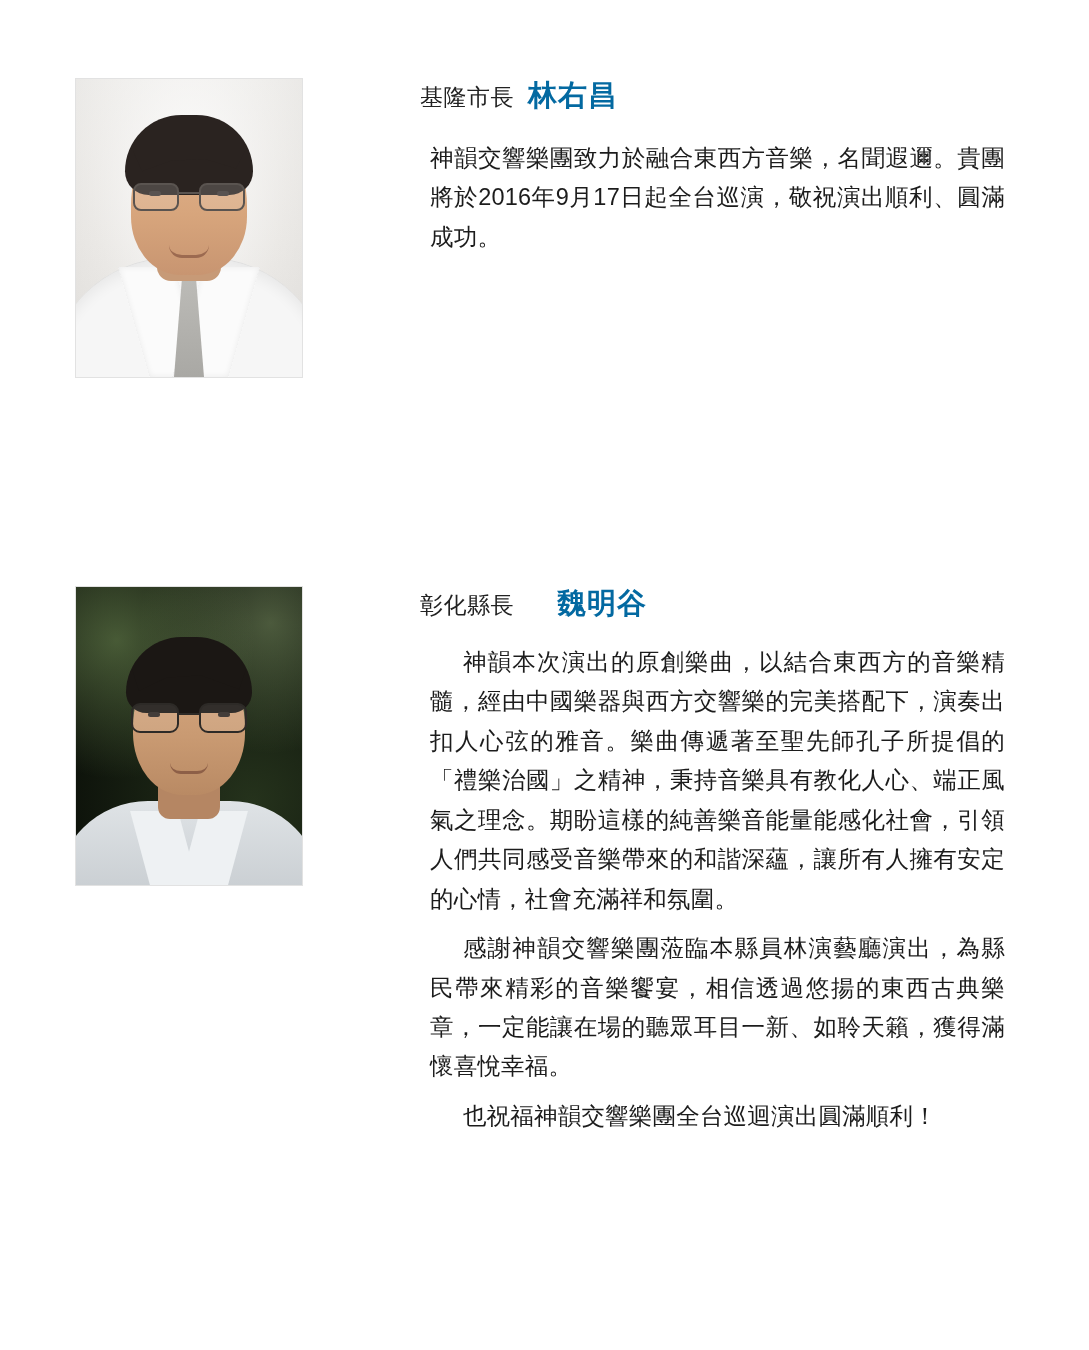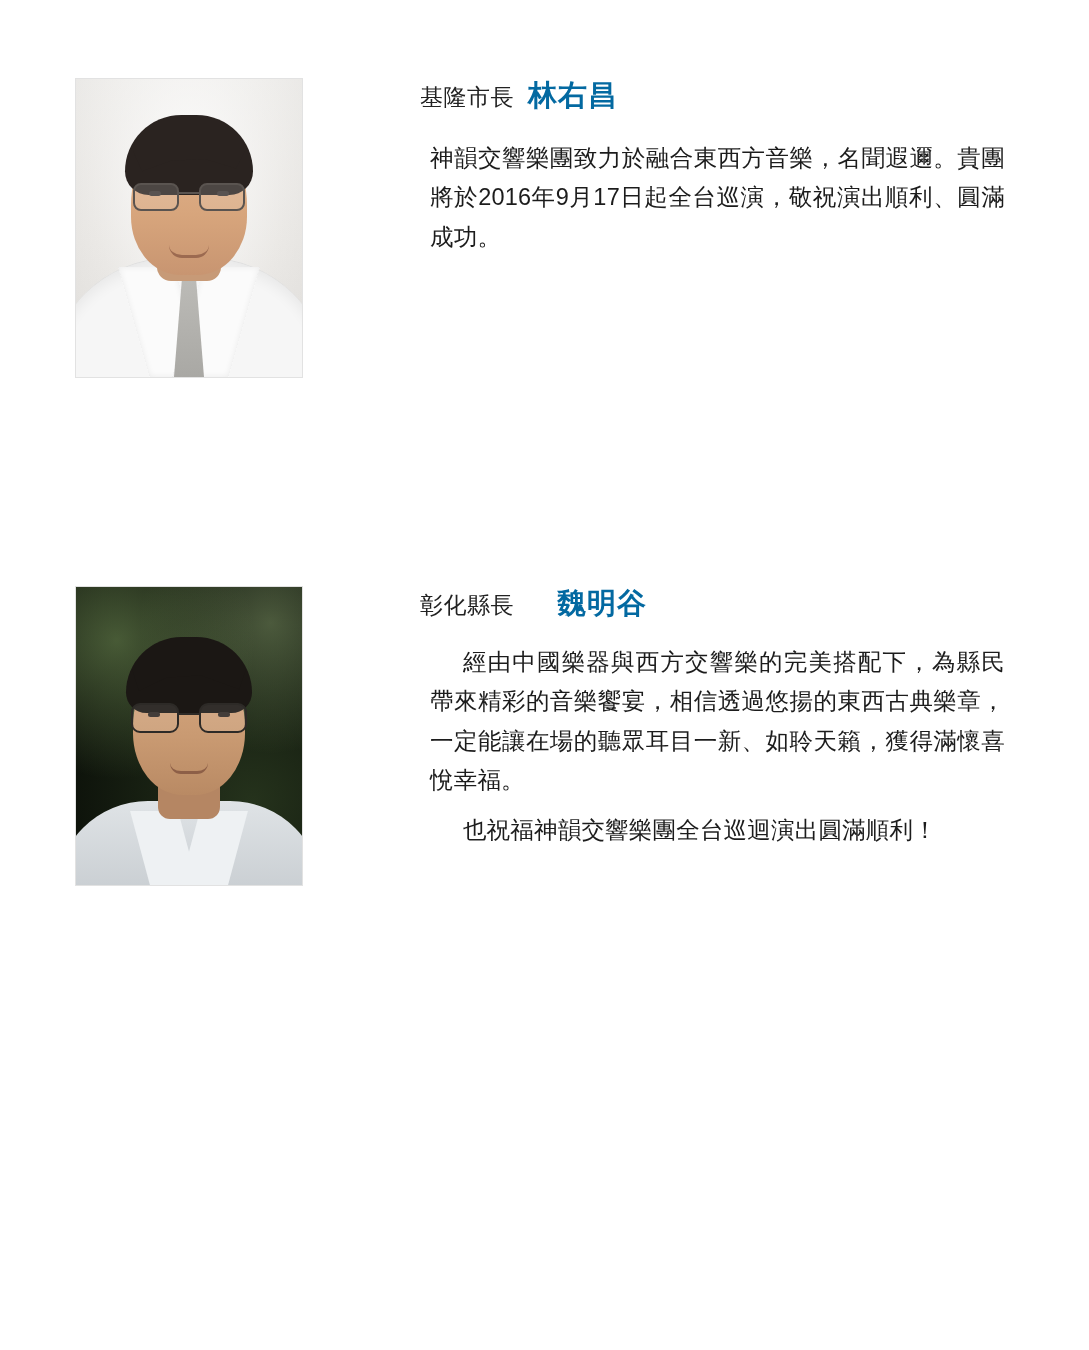--- a/index.html
+++ b/index.html
@@ -329,18 +329,19 @@
         <div class="lens r"></div>
         <div class="bridge"></div>
       </div>
       <div class="mouth"></div>
     </div>
     <div class="content">
       <div class="name-line">
         <span class="title-text">彰化縣長</span>
         <span class="person-name">魏明谷</span>
       </div>
-      <p class="para indent">經由中國樂器與西方交響樂的完美搭配下，為縣民帶來精彩的音樂饗宴，相信透過悠揚的東西古典樂章，一定能讓在場的聽眾耳目一新、如聆天籟，獲得滿懷喜悅幸福。</p>
+      <p class="para indent">神韻本次演出的原創樂曲，以結合東西方的音樂精髓，經由中國樂器與西方交響樂的完美搭配下，演奏出扣人心弦的雅音。樂曲傳遞著至聖先師孔子所提倡的「禮樂治國」之精神，秉持音樂具有教化人心、端正風氣之理念。期盼這樣的純善樂音能量能感化社會，引領人們共同感受音樂帶來的和諧深蘊，讓所有人擁有安定的心情，社會充滿祥和氛圍。</p>
+      <p class="para indent">感謝神韻交響樂團蒞臨本縣員林演藝廳演出，為縣民帶來精彩的音樂饗宴，相信透過悠揚的東西古典樂章，一定能讓在場的聽眾耳目一新、如聆天籟，獲得滿懷喜悅幸福。</p>
       <p class="para indent">也祝福神韻交響樂團全台巡迴演出圓滿順利！</p>
     </div>
   </div>
 
 </div>
 
 </body></html>

